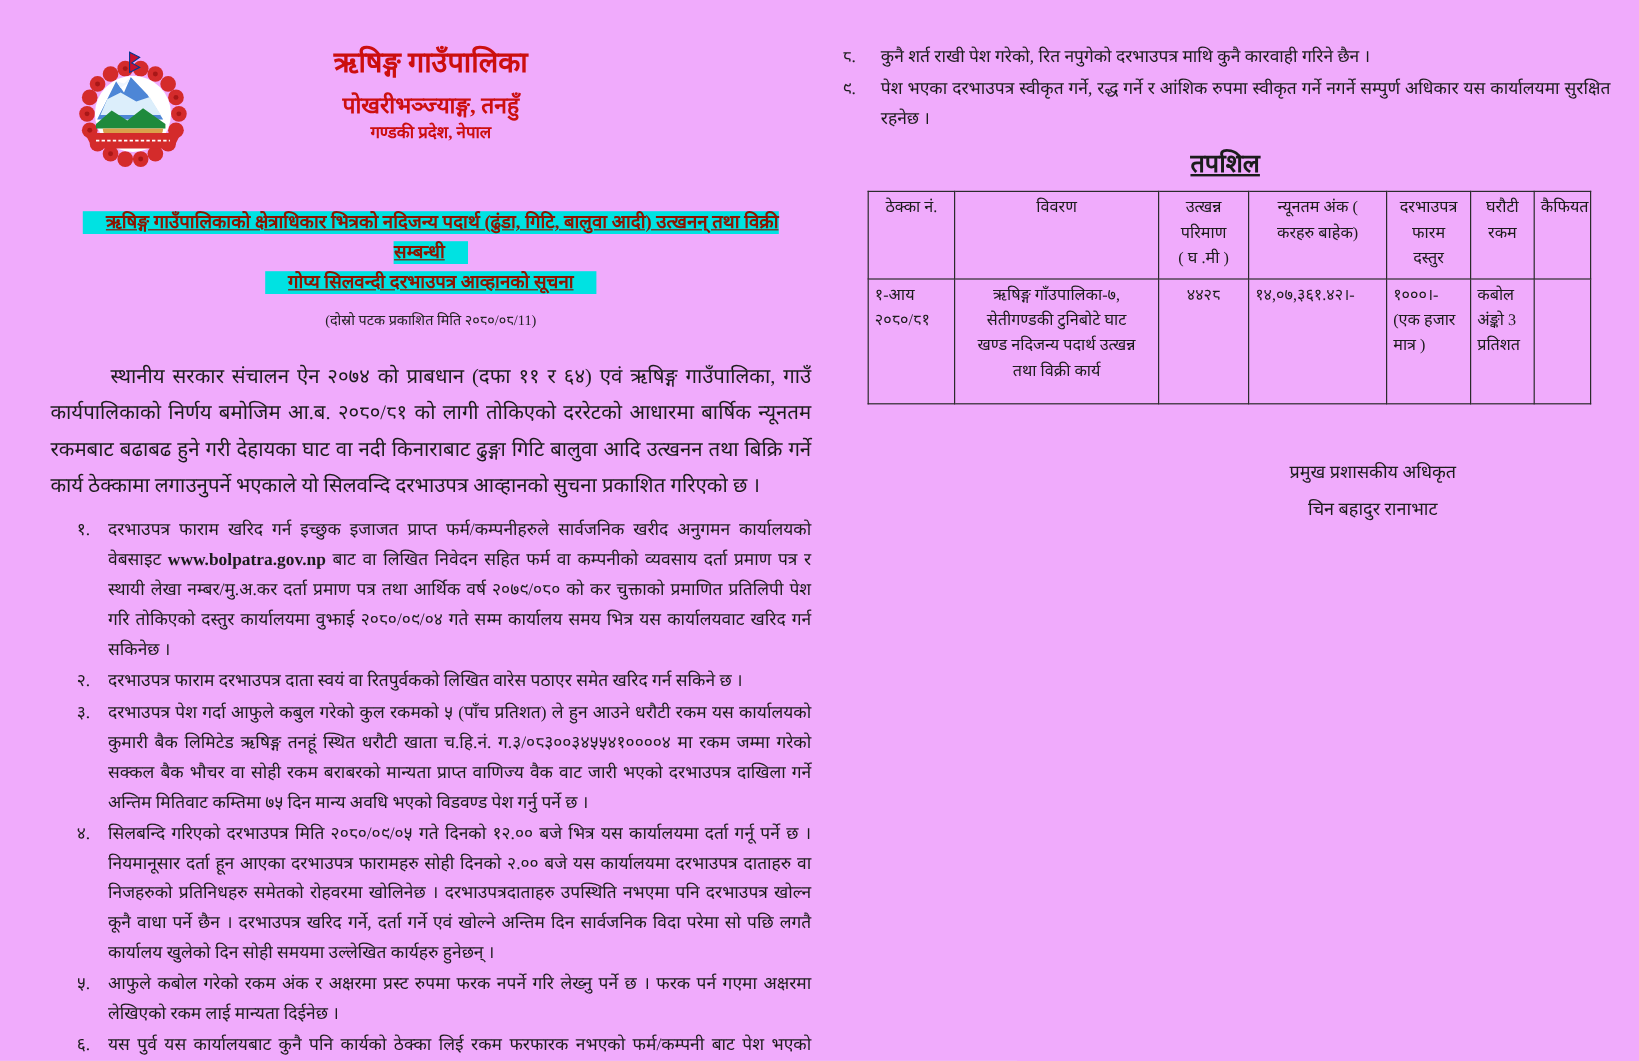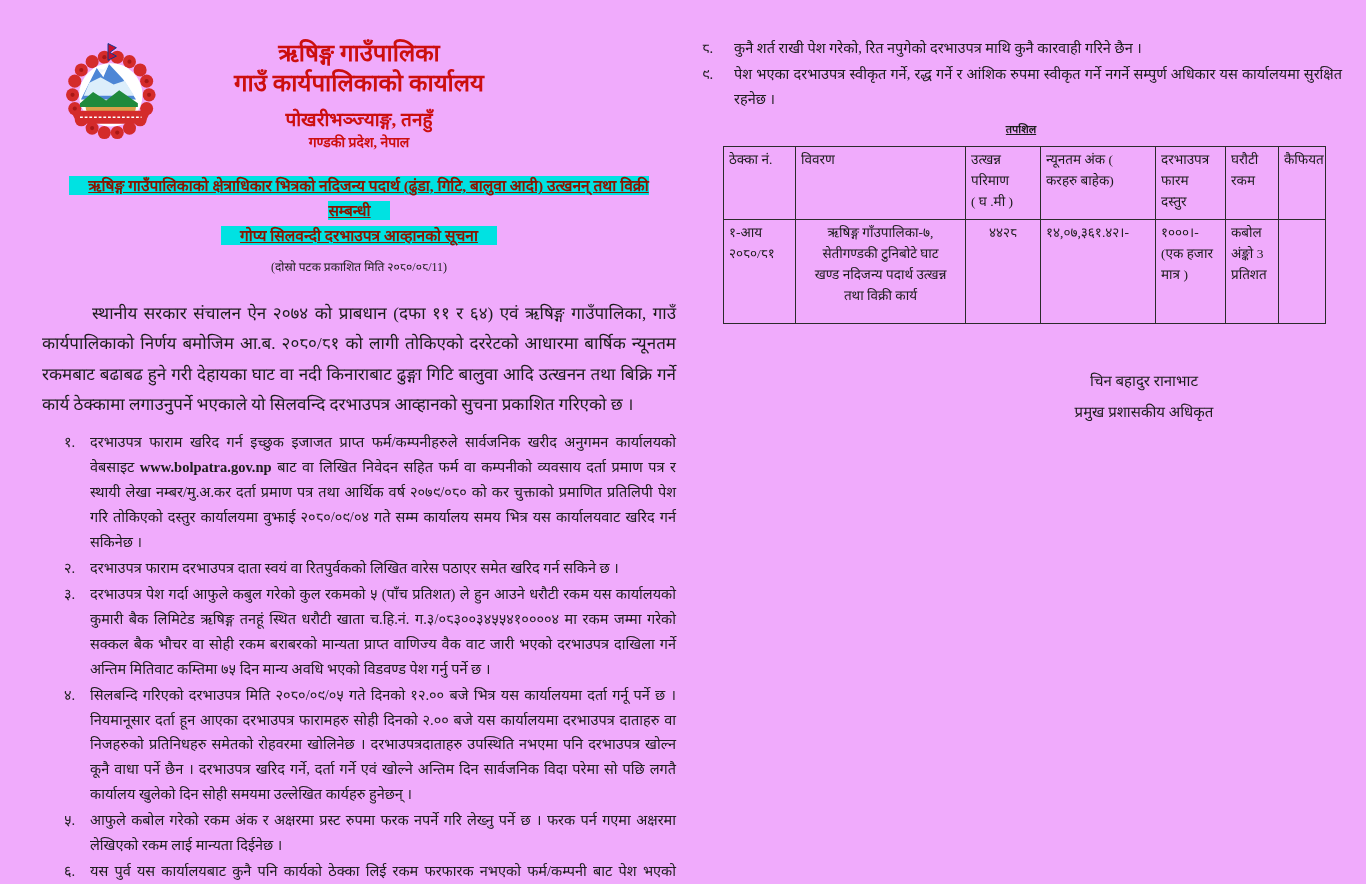--- a/index.html
+++ b/index.html
@@ -49,38 +49,38 @@
   
   .terms{margin-top:10px;}
   .term{display:flex;margin:0 0 1px 22px;}
   .term .num{flex:none;width:26px;font-size:14.5px;line-height:1.72;}
   .term .txt{flex:1;font-size:14.5px;line-height:1.72;text-align:justify;}
   .right-col .term{margin-left:2px;}
   .right-col .term .num{width:32px;}
   .url-bold{font-weight:bold;}
 
   
-  .detail-heading{text-align:center;font-weight:bold;font-size:11px;margin-top:9px;}
+  .detail-heading{text-align:center;font-weight:bold;font-size:21px;margin-top:9px;}
   .detail-heading span{text-decoration:underline;}
   table.detail{
     border-collapse:collapse;
     table-layout:fixed;
     margin:10px 0 0 23px;
     width:602px;
     font-size:13.5px;
   }
   table.detail td,table.detail th{
     border:1px solid #2b2b2b;
     vertical-align:top;
     padding:3px 5px;
     white-space:pre-line;
     line-height:1.55;
     font-weight:normal;
   }
-  table.detail th{text-align:left;height:66px;}
+  table.detail th{text-align:center;height:66px;}
   table.detail td{height:97px;}
   .c0{width:72px;} .c1{width:170px;} .c2{width:75px;} .c3{width:115px;}
   .c4{width:70px;} .c5{width:53px;} .c6{width:47px;}
   td.al{text-align:left;} td.ac{text-align:center;}
 
   
   .signature{
     width:320px;
     margin:42px 38px 0 auto;
     text-align:center;
@@ -141,21 +141,20 @@
 
         <path d="M36,70 A27,16 0 0 0 90,70 Z" fill="#dba04a"></path>
         <path d="M40,76 h46 M44,81 h38" stroke="#9c6420" stroke-width="1.6" fill="none"></path>
 
         <path d="M20,74 L106,74 L99,88 L27,88 Z" fill="#d42b2b"></path>
         <path d="M30,81 h66" stroke="#ffffff" stroke-width="1.6" stroke-dasharray="3 2"></path>
 
         <path d="M60,2 V20 L69,15.5 L62,11.5 L69,6.5 Z" fill="#c8102e" stroke="#003893" stroke-width="1"></path>
       </svg>
       <div class="hdr-line1">ऋषिङ्ग गाउँपालिका</div>
-      <div class="hdr-line2">गाउँ कार्यपालिकाको कार्यालय</div>
       <div class="hdr-line3">पोखरीभञ्ज्याङ्ग, तनहुँ</div>
       <div class="hdr-line4">गण्डकी प्रदेश, नेपाल</div>
     </div>
 
     <div class="notice-title">
       <span>ऋषिङ्ग गाउँपालिकाको क्षेत्राधिकार भित्रको नदिजन्य पदार्थ (ढुंडा, गिटि, बालुवा आदी) उत्खनन् तथा विक्री सम्बन्धी</span><br>
       <span>गोप्य सिलवन्दी दरभाउपत्र आव्हानको सूचना</span>
     </div>
 
     <div class="pub-dates">
@@ -250,18 +249,18 @@
 मात्र )</td>
         <td class="al">कबोल
 अंङ्को 3
 प्रतिशत</td>
         <td class="al"></td>
       </tr>
     </tbody>
       </table>
 
     <div class="signature">
+      <div>प्रमुख प्रशासकीय अधिकृत</div>
       <div>चिन बहादुर रानाभाट</div>
-      <div>प्रमुख प्रशासकीय अधिकृत</div>
     </div>
 
   </div>
 </div>
 
 </body></html>

